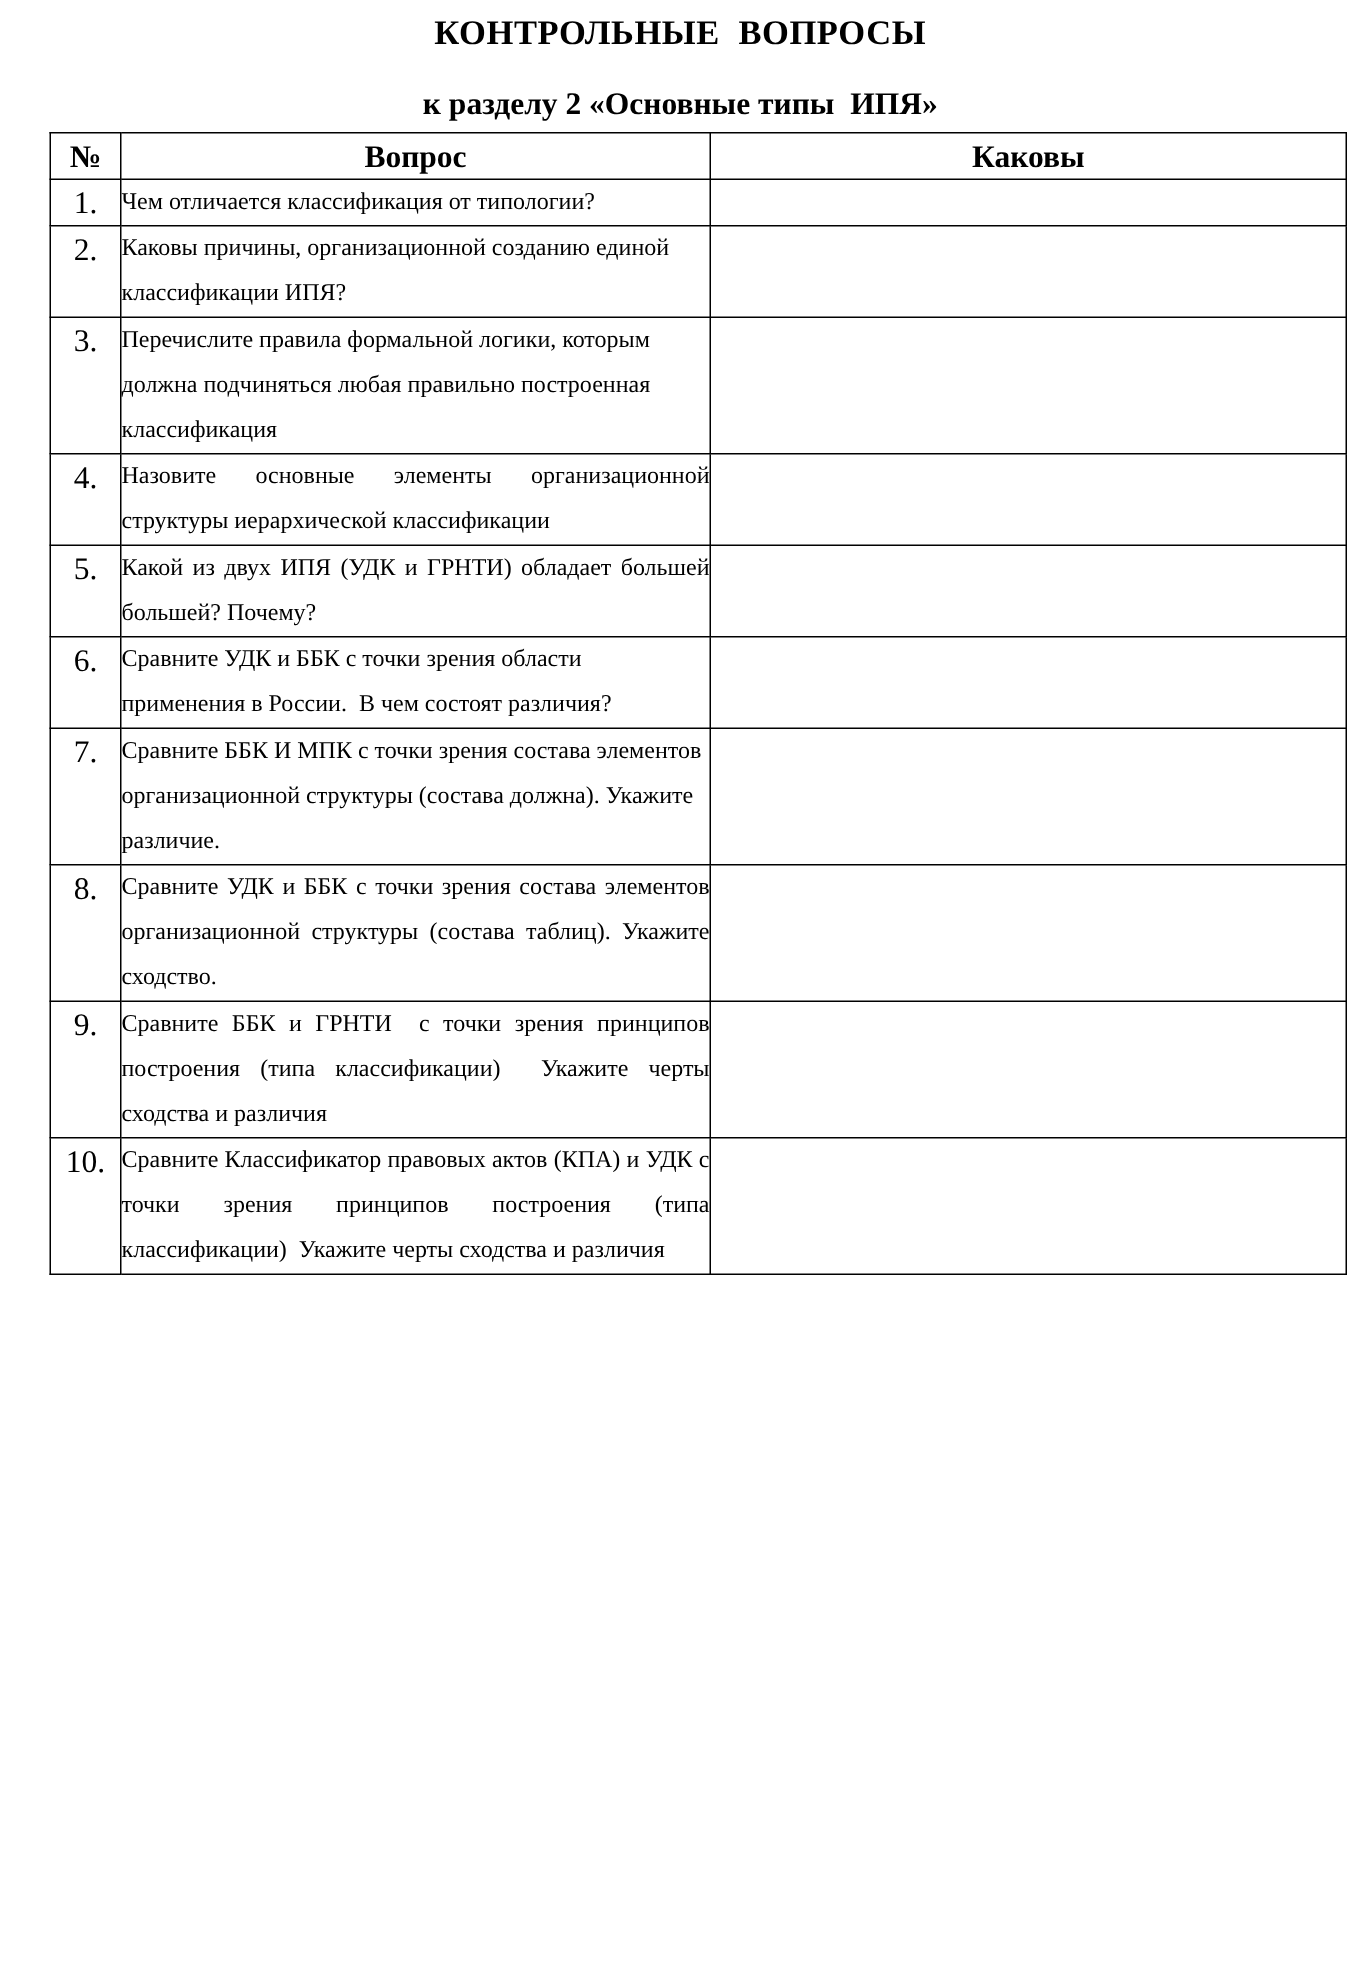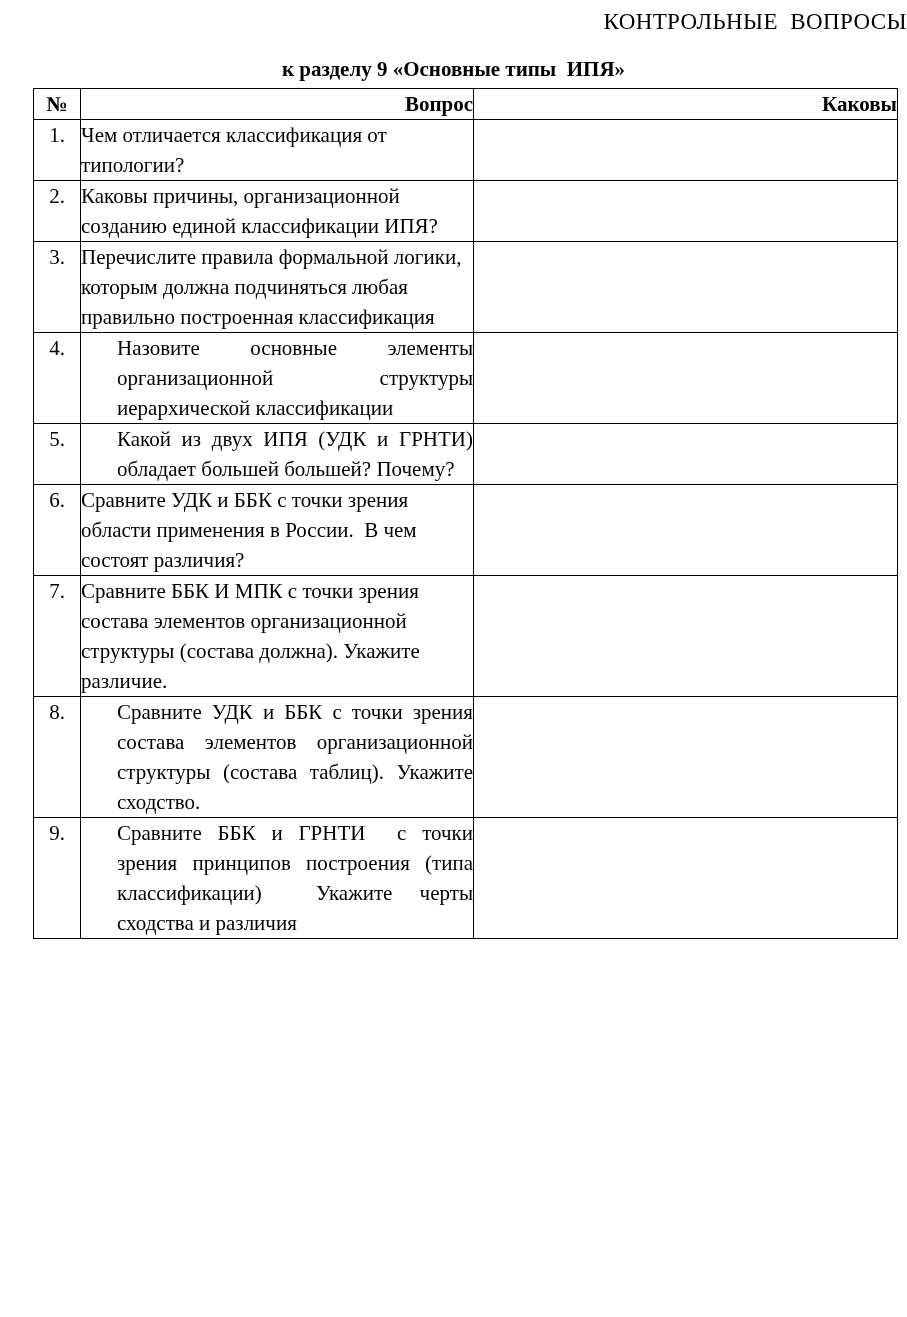--- a/index.html
+++ b/index.html
@@ -20,22 +20,22 @@
   .page {
     position: absolute;
     left: 0;
     top: 0;
     width: 907px;
     height: 1317px;
     box-sizing: border-box;
   }
 
   .doc-title {
-    text-align: right;
-    font-weight: normal;
+    text-align: center;
+    font-weight: bold;
     font-size: 23px;
     line-height: 28px;
     letter-spacing: 0.4px;
     margin: 8px 0 0 0;
     white-space: pre;
   }
 
   .doc-subtitle {
     text-align: center;
     font-weight: bold;
@@ -81,53 +81,53 @@
 
   .cell-head-num {
     text-align: center;
     font-size: 21px;
     line-height: 30px;
     padding: 2px 2px 4px 2px;
     font-weight: bold;
   }
 
   .cell-head-text {
-    text-align: right;
+    text-align: center;
     font-size: 21px;
     line-height: 30px;
     padding: 2px 6px 4px 9px;
     font-weight: bold;
   }
 
   .cell-q {
-    font-size: 21px;
+    font-size: 16px;
     line-height: 30px;
     padding: 2px 8px 5px 9px;
     white-space: pre-wrap;
     -webkit-hyphens: none;
     hyphens: none;
   }
 
   .cell-q.align-left    { text-align: left; }
-  .cell-q.align-justify { text-align: justify; text-align-last: left; padding-left: 36px; }
+  .cell-q.align-justify { text-align: justify; text-align-last: left; }
 
   .cell-a {
     font-size: 21px;
     line-height: 30px;
     padding: 2px 8px 5px 9px;
   }
 </style>
 </head>
 <body>
 
 <div class="page">
 
   <h1 class="doc-title">КОНТРОЛЬНЫЕ  ВОПРОСЫ</h1>
 
-  <h2 class="doc-subtitle">к разделу 9 «Основные типы  ИПЯ»</h2>
+  <h2 class="doc-subtitle">к разделу 2 «Основные типы  ИПЯ»</h2>
 
   <div class="table-wrap">
     <table class="qtable">
       <colgroup>
         <col class="c-num">
         <col class="c-quest">
         <col class="c-ans">
       </colgroup>
       <thead>
         <tr>
@@ -175,17 +175,22 @@
           <tr>
             <td class="cell-num">8.</td>
             <td class="cell-q align-justify">Сравните УДК и ББК с точки зрения состава элементов организационной структуры (состава таблиц). Укажите сходство.</td>
             <td class="cell-a"></td>
           </tr>
           <tr>
             <td class="cell-num">9.</td>
             <td class="cell-q align-justify">Сравните ББК и ГРНТИ  с точки зрения принципов построения (типа классификации)  Укажите черты  сходства и различия</td>
             <td class="cell-a"></td>
           </tr>
+          <tr>
+            <td class="cell-num">10.</td>
+            <td class="cell-q align-justify">Сравните Классификатор правовых актов (КПА) и УДК с точки зрения принципов построения (типа классификации)  Укажите черты сходства и различия</td>
+            <td class="cell-a"></td>
+          </tr>
         </tbody>
     </table>
   </div>
 
 </div>
 
 </body></html>

